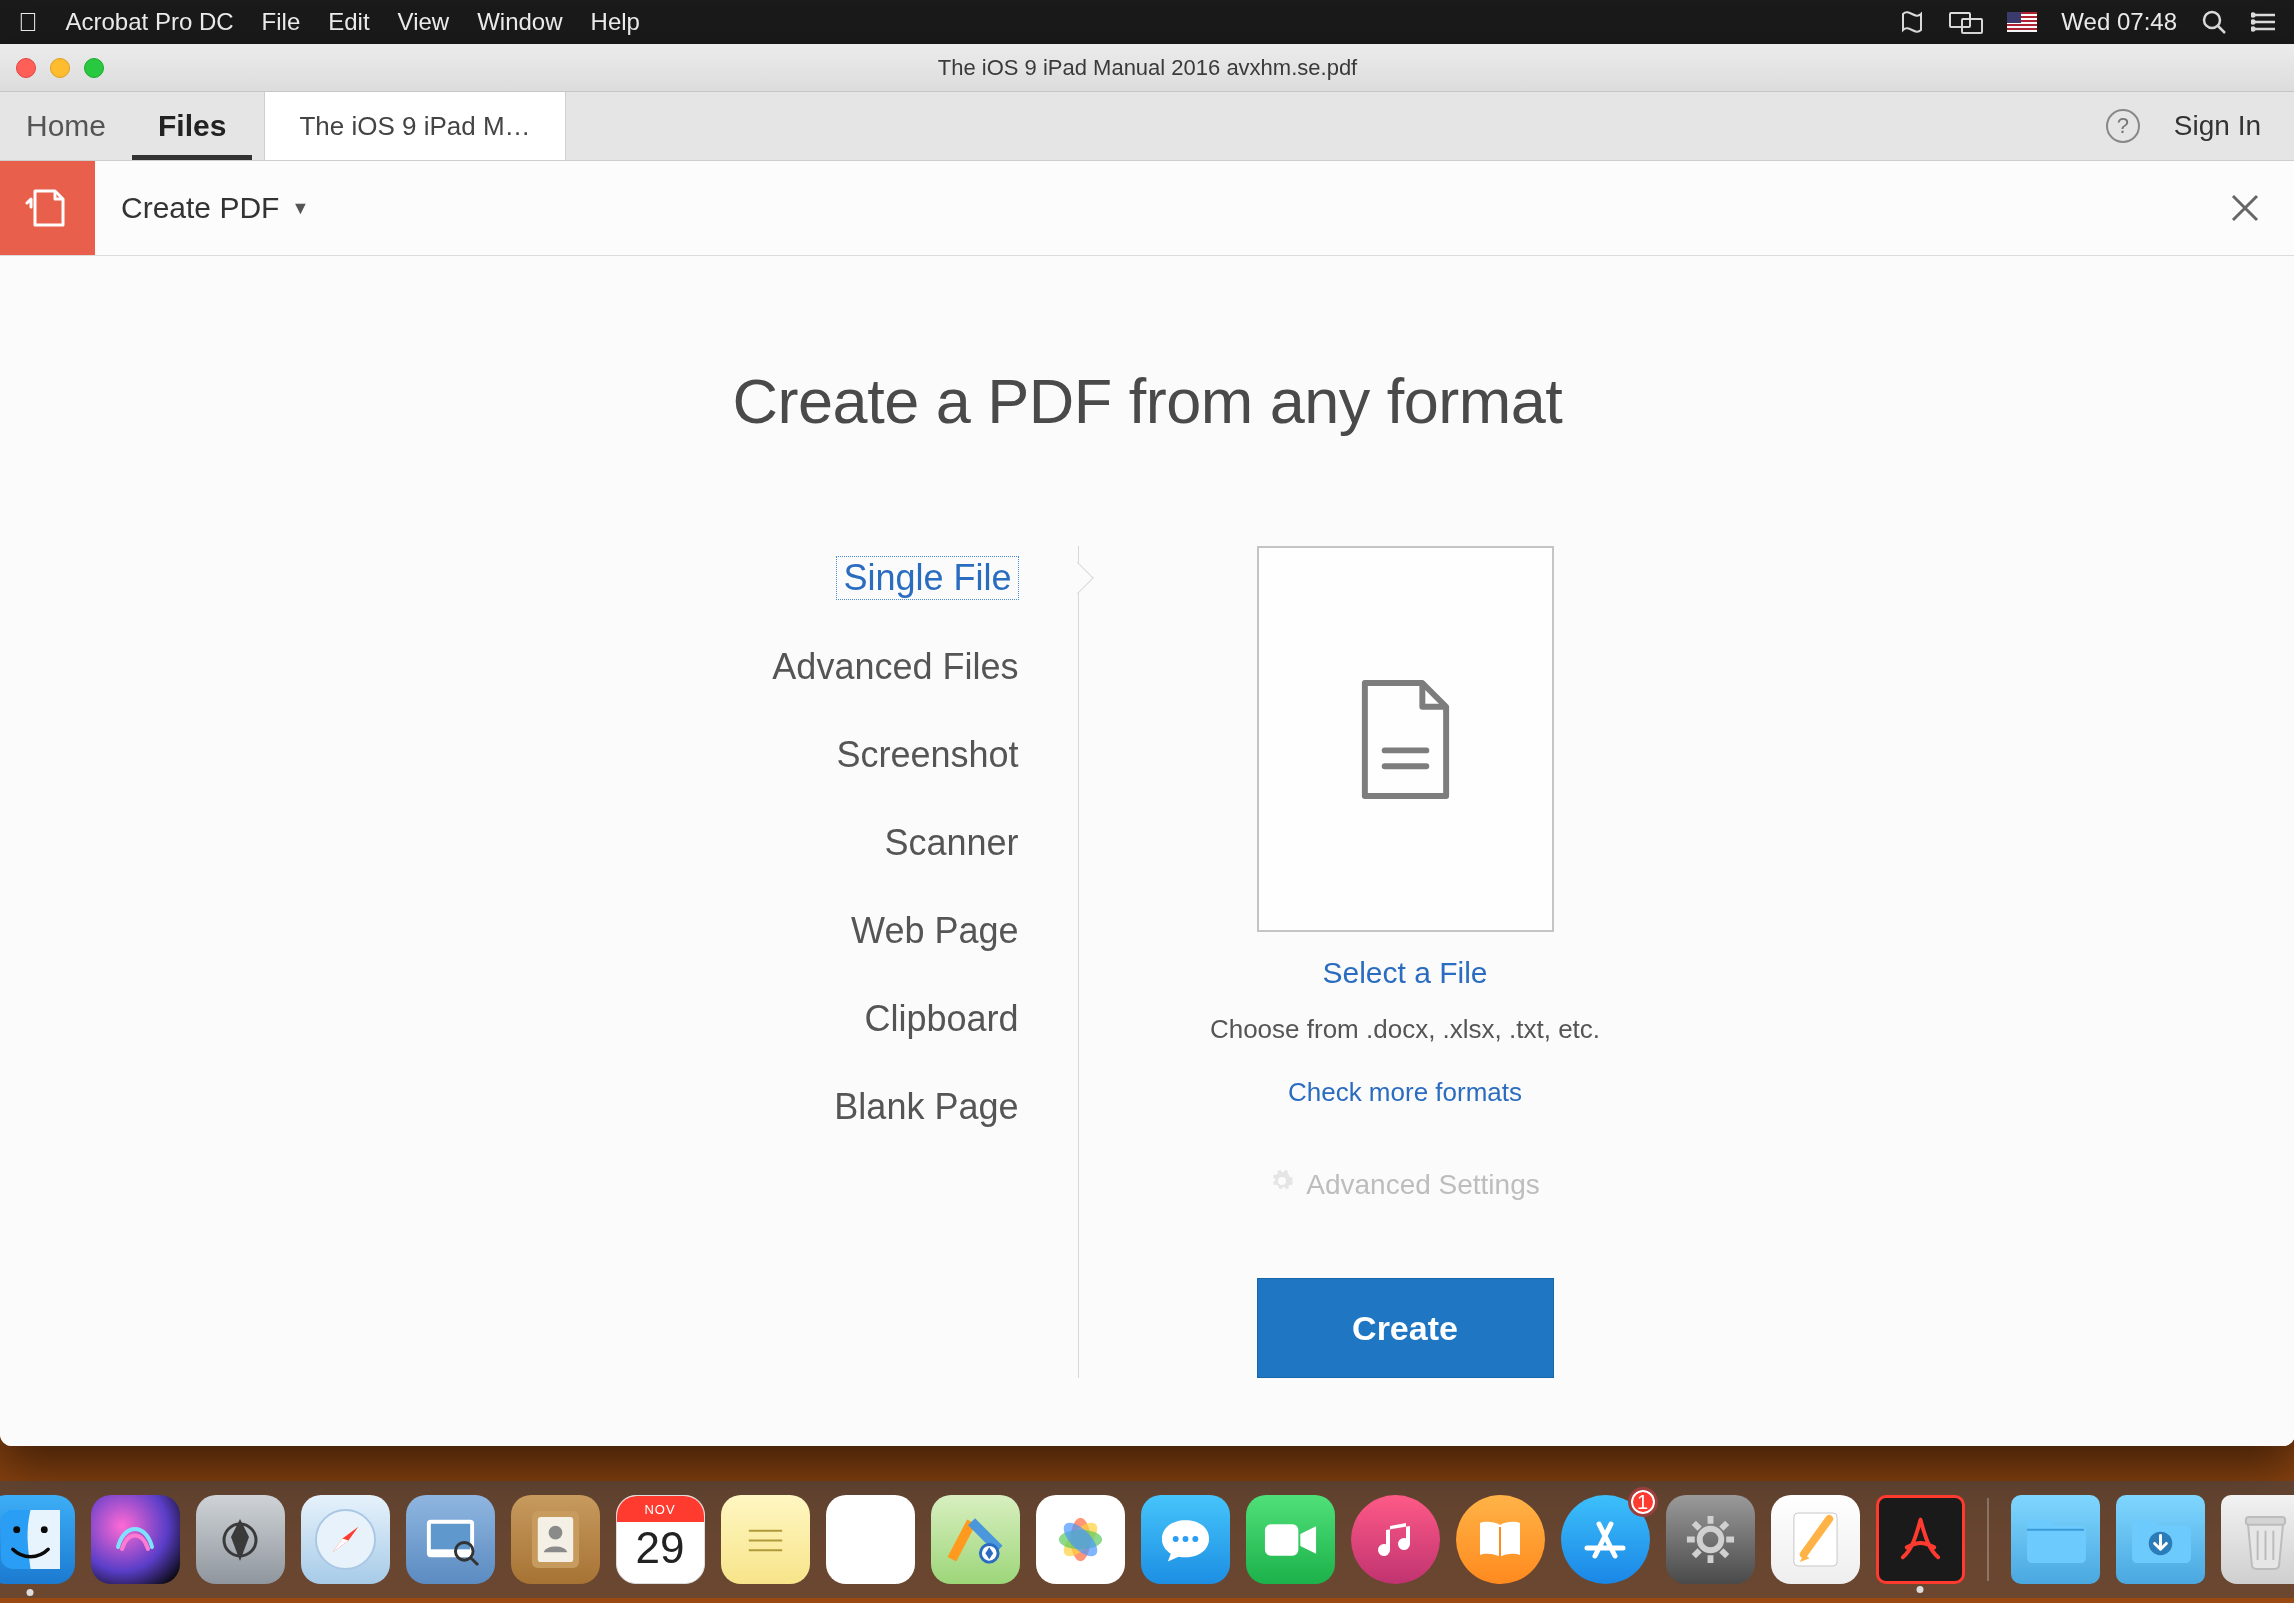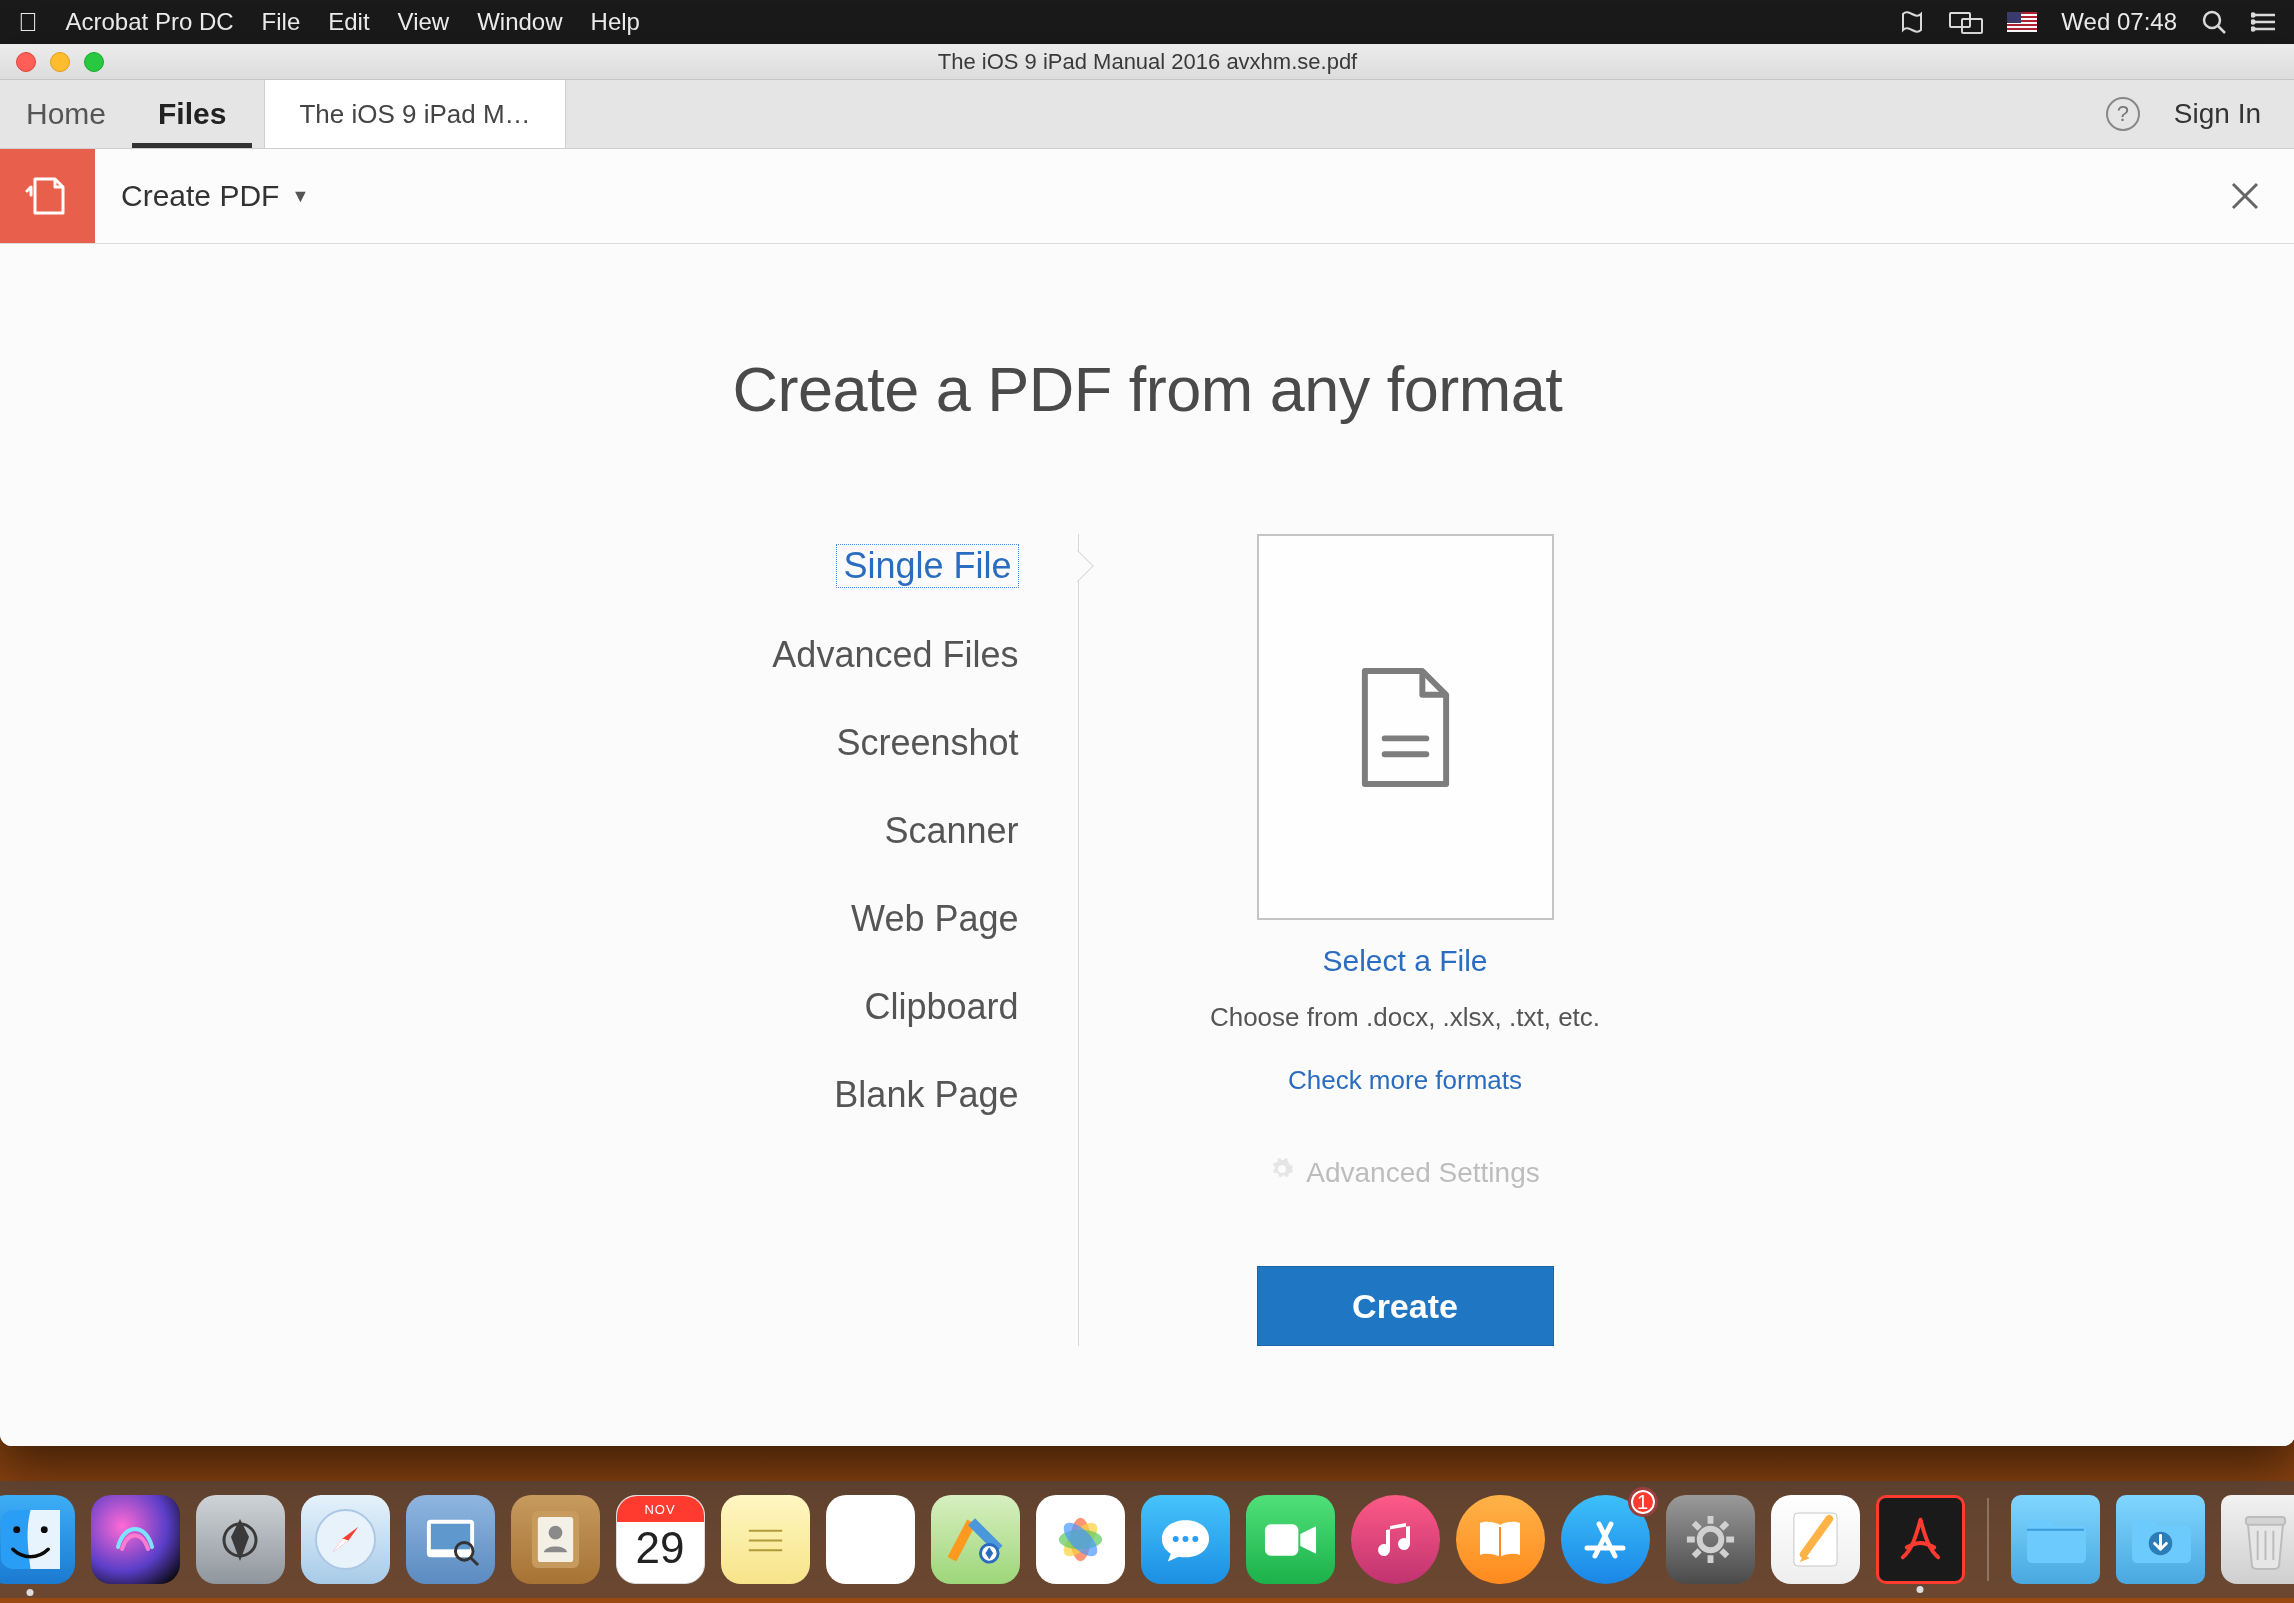--- a/index.html
+++ b/index.html
@@ -16,21 +16,21 @@
   .flag { width: 30px; height: 20px; background: linear-gradient(to bottom, #b22234 0 10%, #fff 10% 20%, #b22234 20% 30%, #fff 30% 40%, #b22234 40% 50%, #fff 50% 60%, #b22234 60% 70%, #fff 70% 80%, #b22234 80% 90%, #fff 90% 100%); position: relative; }
   .flag::before { content:""; position:absolute; top:0; left:0; width:14px; height:11px; background:#3c3b6e; }
 
   
   .desktop { flex: 1; position: relative; background: linear-gradient(to bottom, #2a160c 0%, #3a230f 40%, #532c0c 70%, #9b4a11 100%); }
 
   
   .window { position: absolute; top: 0; left: 0; right: 0; bottom: 158px; background: #f6f6f6; border-radius: 0 0 12px 12px; box-shadow: 0 22px 50px rgba(0,0,0,.5); display: flex; flex-direction: column; overflow: hidden; }
 
   
-  .titlebar { height: 36px; background: linear-gradient(#ececec,#dcdcdc); display: flex; align-items: center; padding: 0 16px; border-bottom: 1px solid #c6c6c6; position: relative; }
+  .titlebar { height: 48px; background: linear-gradient(#ececec,#dcdcdc); display: flex; align-items: center; padding: 0 16px; border-bottom: 1px solid #c6c6c6; position: relative; }
   .traffic { display: flex; gap: 14px; }
   .dot { width: 20px; height: 20px; border-radius: 50%; }
   .dot.red { background:#ff5f57; border:1px solid #e0443e; }
   .dot.yellow { background:#febc2e; border:1px solid #e09e1a; }
   .dot.green { background:#28c840; border:1px solid #1aab2b; }
   .win-title { position:absolute; left:0; right:0; text-align:center; font-size:22px; color:#3a3a3a; }
 
   
   .tabstrip { height: 69px; background:#e5e5e5; display:flex; align-items:stretch; border-bottom:1px solid #cfcfcf; }
   .tab-primary { display:flex; align-items:center; padding:0 26px; font-size:30px; color:#555; cursor:default; }
@@ -59,21 +59,21 @@
   .option.selected { color:#2a6cbf; border:1px dotted #4a8bd8; padding:0 6px; position:relative; }
   .option.selected::after { content:""; position:absolute; right:-71px; top:50%; width:22px; height:22px; background:#fbfbfb; border-right:1px solid #d8d8d8; border-bottom:1px solid #d8d8d8; transform: translateY(-50%) rotate(-45deg); }
 
   .panel { width:554px; padding-left:99px; display:flex; flex-direction:column; align-items:center; }
   .dropzone { width:297px; height:386px; border:2px solid #c4c4c4; display:flex; align-items:center; justify-content:center; background:#fefefe; }
   .select-link { font-size:30px; color:#2a6cbf; margin-top:24px; }
   .hint-text { font-size:26px; color:#555; margin-top:24px; }
   .more-link { font-size:26px; color:#2a6cbf; margin-top:32px; }
   .adv-settings { font-size:28px; color:#bdbdbd; margin-top:61px; display:flex; align-items:flex-start; gap:12px; }
   .gear { color:#cfcfcf; }
-  .create-btn { width:297px; height:80px; background:#1f77c4; color:#fff; font-size:34px; font-weight:600; display:flex; align-items:center; justify-content:center; margin-top:77px; border:1px solid #1a65a8; }
+  .create-btn { width:297px; height:100px; background:#1f77c4; color:#fff; font-size:34px; font-weight:600; display:flex; align-items:center; justify-content:center; margin-top:77px; border:1px solid #1a65a8; }
 
   
   .dock-wrap { position:absolute; bottom:0; left:0; right:0; height:139px; display:flex; align-items:flex-end; justify-content:center; padding-bottom:6px; }
   .dock { background: rgba(70,70,75,.55); border-radius:26px; padding:14px 20px; display:flex; align-items:center; gap:16px; backdrop-filter: blur(6px); }
   .dock-item { width:89px; height:89px; border-radius:20px; display:flex; align-items:center; justify-content:center; font-size:48px; color:#fff; position:relative; }
   .dock .running::after { content:""; position:absolute; bottom:-12px; left:50%; transform:translateX(-50%); width:7px; height:7px; background:#ddd; border-radius:50%; }
   .badge { position:absolute; top:-8px; right:-8px; background:#ff3b30; color:#fff; font-size:20px; width:30px; height:30px; border-radius:50%; display:flex; align-items:center; justify-content:center; border:3px solid rgba(70,70,75,.55); box-shadow:0 0 0 2px #fff inset; }
   .dock-divider { width:2px; height:83px; background:rgba(255,255,255,.25); margin:0 6px; }
 
   .di-finder   { background:linear-gradient(#3daef6,#1b7ad1); }

